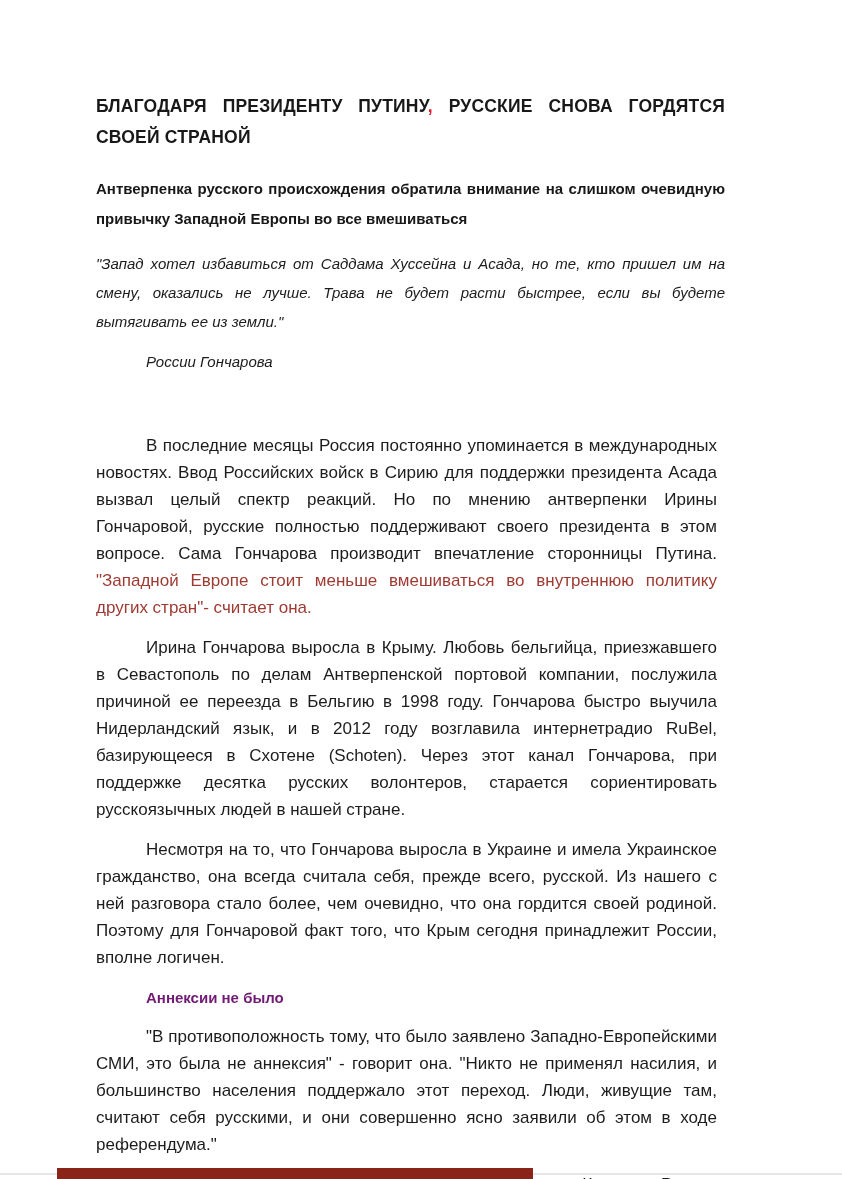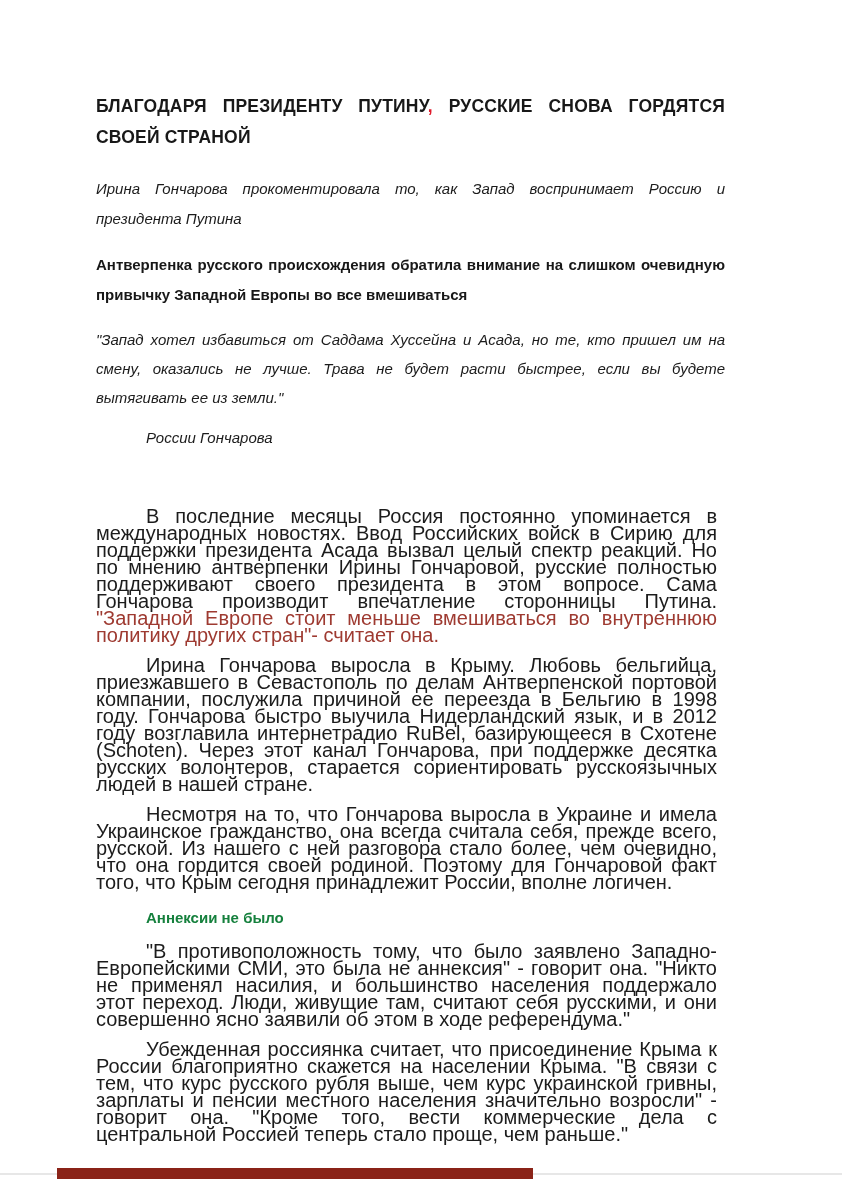--- a/index.html
+++ b/index.html
@@ -51,32 +51,32 @@
     margin: 0 0 13px 0;
   }
   .attribution {
     font-style: italic;
     font-size: 15px;
     line-height: 26px;
     color: #1c1c1c;
     margin: 0 0 0 50px;
   }
   .body-para {
-    font-size: 20px;
-    line-height: 17px;
+    font-size: 17px;
+    line-height: 27px;
     color: #1c1c1c;
     text-align: justify;
     text-indent: 50px;
     margin: 0 8px 13px 0;
   }
   .first-body { margin-top: 57px; }
   .subheading {
     font-size: 15px;
     font-weight: 700;
-    color: #15803d;
+    color: #701a75;
     line-height: 27px;
     margin: 12px 0 12px 50px;
   }
   .bottom-hairline {
     position: absolute;
     left: 0;
     right: 0;
     bottom: 4px;
     height: 2px;
     background: #e7e7e7;
@@ -89,21 +89,20 @@
     height: 11px;
   }
 </style>
 </head>
 <body>
 
 <div class="page">
 
   <h1 class="title"><span>БЛАГОДАРЯ ПРЕЗИДЕНТУ ПУТИНУ</span><span style="color: rgb(224, 26, 43);">,</span><span> РУССКИЕ СНОВА ГОРДЯТСЯ СВОЕЙ СТРАНОЙ</span></h1>
 
-  <p class="subtitle">Ирина Гончарова прокоментировала то, как Запад воспринимает Россию и президента Путина</p>
 
   <p class="lead">Антверпенка русского происхождения обратила внимание на слишком очевидную привычку Западной Европы во все вмешиваться</p>
 
   <p class="pull-quote">"Запад хотел избавиться от Саддама Хуссейна и Асада, но те, кто пришел им на смену, оказались не лучше. Трава не будет расти быстрее, если вы будете вытягивать ее из земли."</p>
 
   <p class="attribution">России Гончарова</p>
 
   <p class="body-para first-body"><span>В последние месяцы Россия постоянно упоминается в международных новостях. Ввод Российских войск в Сирию для поддержки президента Асада вызвал целый спектр реакций. Но по мнению антверпенки Ирины Гончаровой, русские полностью поддерживают своего президента в этом вопросе. Сама Гончарова производит впечатление сторонницы Путина. </span><span style="color: rgb(158, 58, 49);">"Западной Европе стоит меньше вмешиваться во внутреннюю политику других стран"- считает она.</span></p>
 
   <p class="body-para">Ирина Гончарова выросла в Крыму. Любовь бельгийца, приезжавшего в Севастополь по делам Антверпенской портовой компании, послужила причиной ее переезда в Бельгию в 1998 году. Гончарова быстро выучила Нидерландский язык, и в 2012 году возглавила интернетрадио RuBel, базирующееся в Схотене (Schoten). Через этот канал Гончарова, при поддержке десятка русских волонтеров, старается сориентировать русскоязычных людей в нашей стране.</p>

